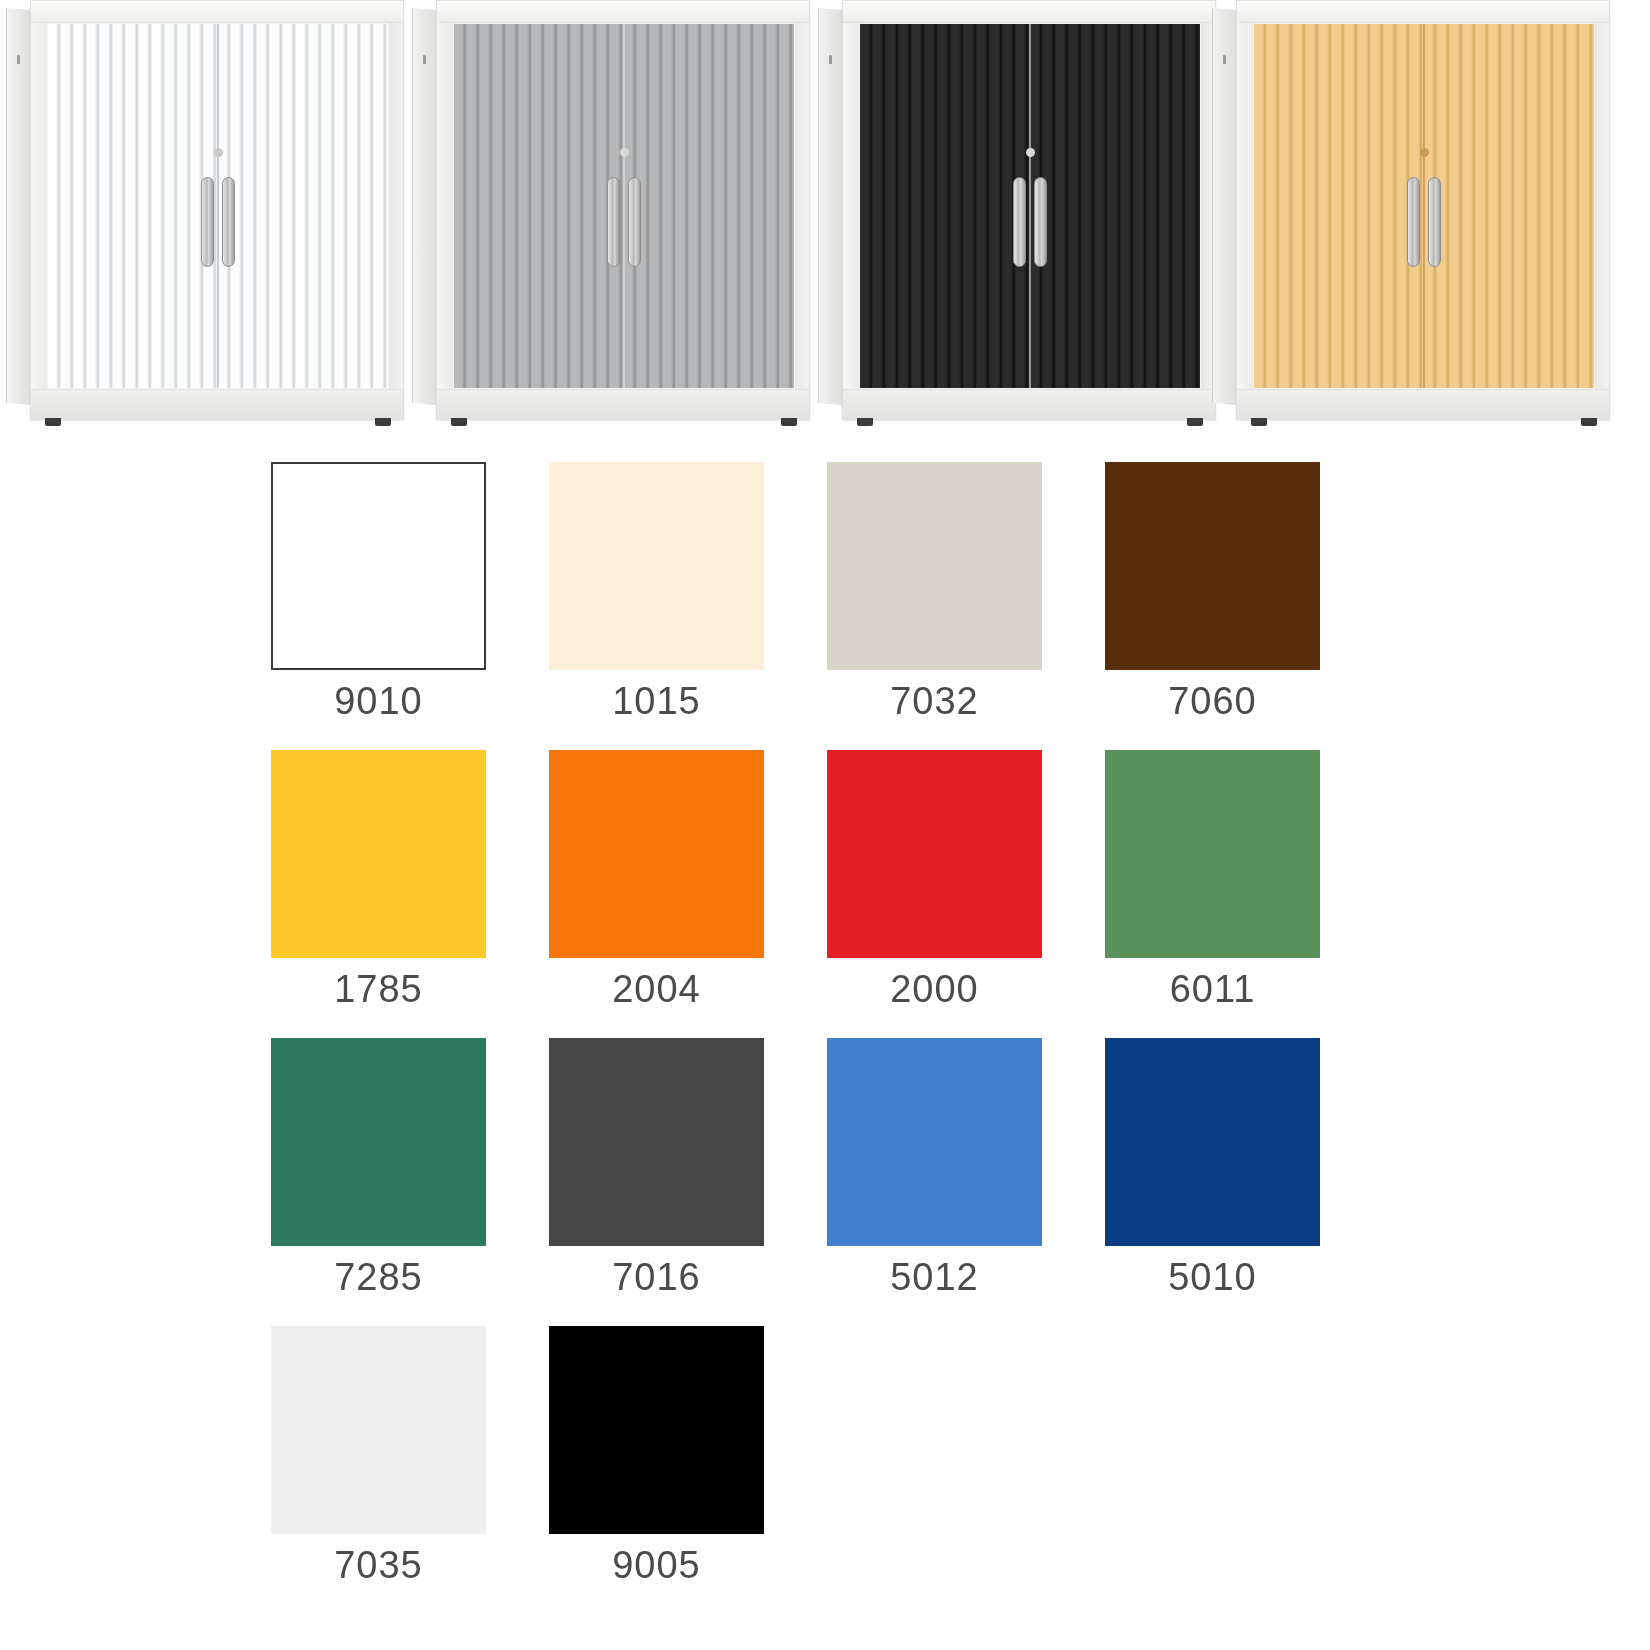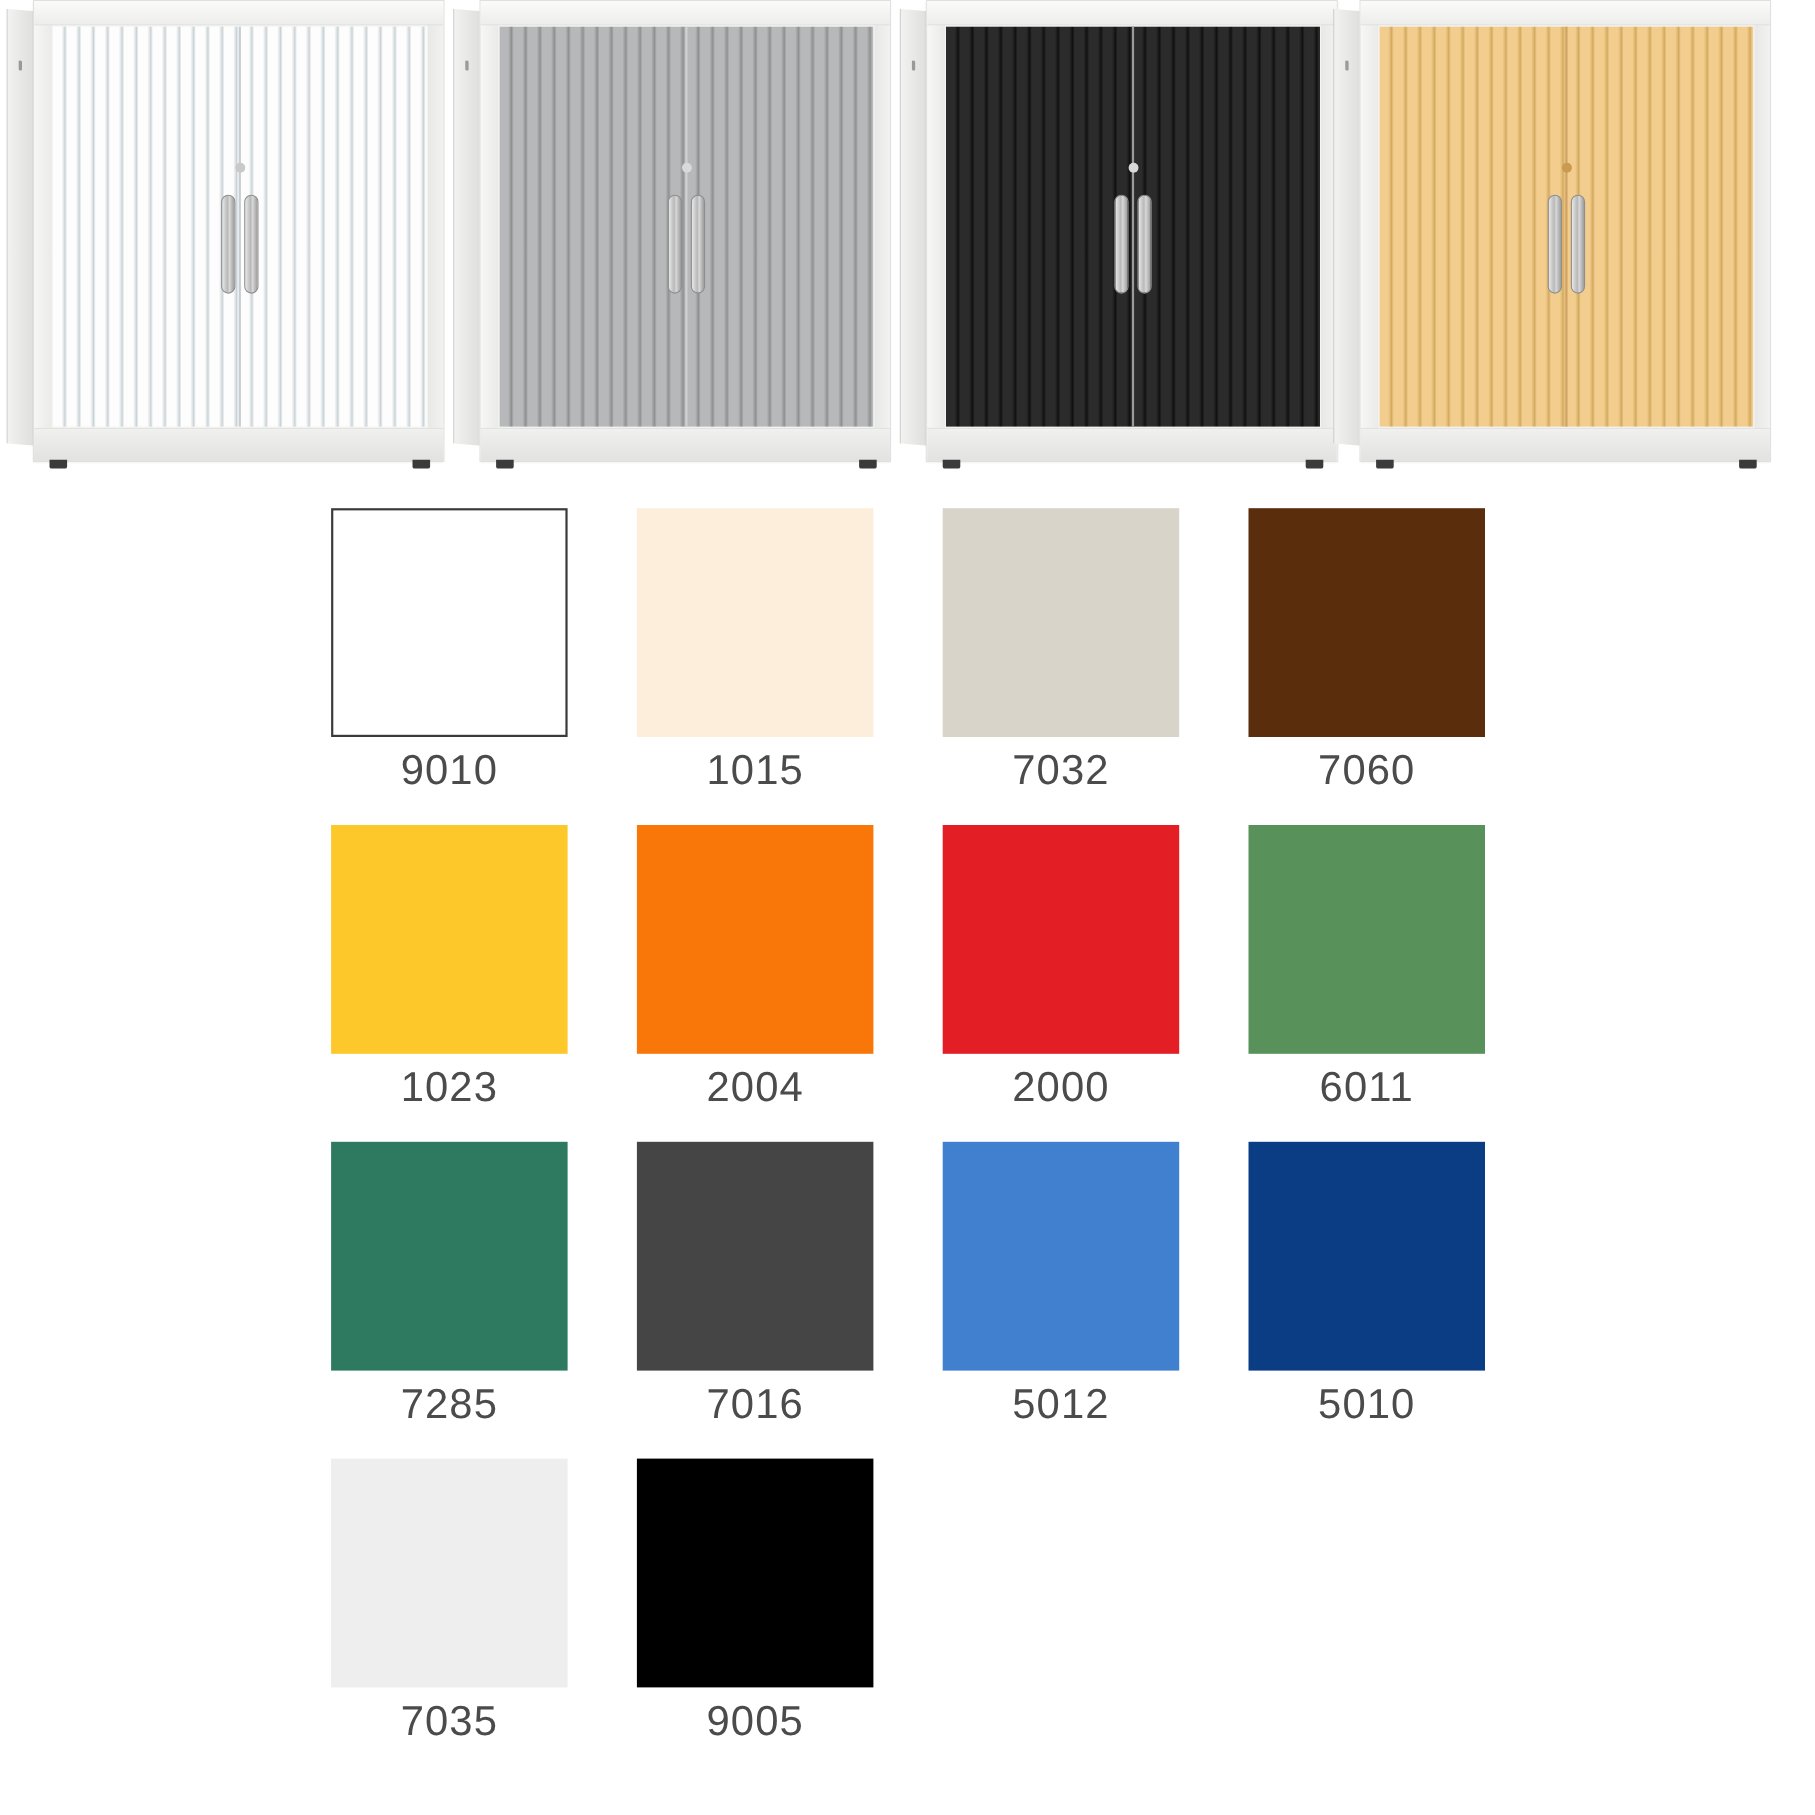--- a/index.html
+++ b/index.html
@@ -123,21 +123,21 @@
     background:linear-gradient(90deg,#e8e8e8,#b8b8b8 45%,#d8d8d8 60%,#9d9d9d);
     border:1px solid #8e8e8e;
     box-sizing:border-box;
   }
   .handle.l{left:50%;margin-left:-17px;}
   .handle.r{left:50%;margin-left:4px;}
 
   
   #swatch-grid{
     position:absolute;
-    left:301px;top:462px;
+    left:271px;top:462px;
     width:1075px;
     display:grid;
     grid-template-columns:repeat(4,215px);
     column-gap:63px;
     row-gap:30px;
   }
   .swatch-cell{
     width:215px;
     display:flex;
     flex-direction:column;
@@ -274,21 +274,21 @@
     <div class="swatch-cell">
       <div class="swatch-chip" style="background: rgb(216, 212, 202);"></div>
       <div class="swatch-label">7032</div>
     </div>
     <div class="swatch-cell">
       <div class="swatch-chip" style="background: rgb(90, 45, 12);"></div>
       <div class="swatch-label">7060</div>
     </div>
     <div class="swatch-cell">
       <div class="swatch-chip" style="background: rgb(253, 200, 42);"></div>
-      <div class="swatch-label">1023</div>
+      <div class="swatch-label">1785</div>
     </div>
     <div class="swatch-cell">
       <div class="swatch-chip" style="background: rgb(249, 119, 8);"></div>
       <div class="swatch-label">2004</div>
     </div>
     <div class="swatch-cell">
       <div class="swatch-chip" style="background: rgb(227, 31, 37);"></div>
       <div class="swatch-label">2000</div>
     </div>
     <div class="swatch-cell">

